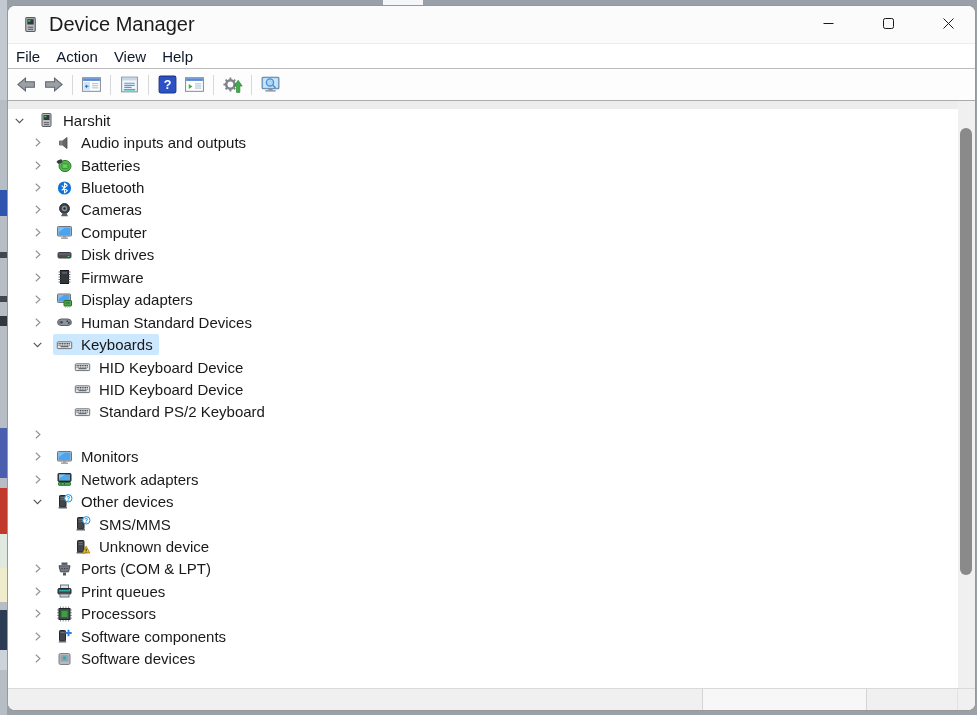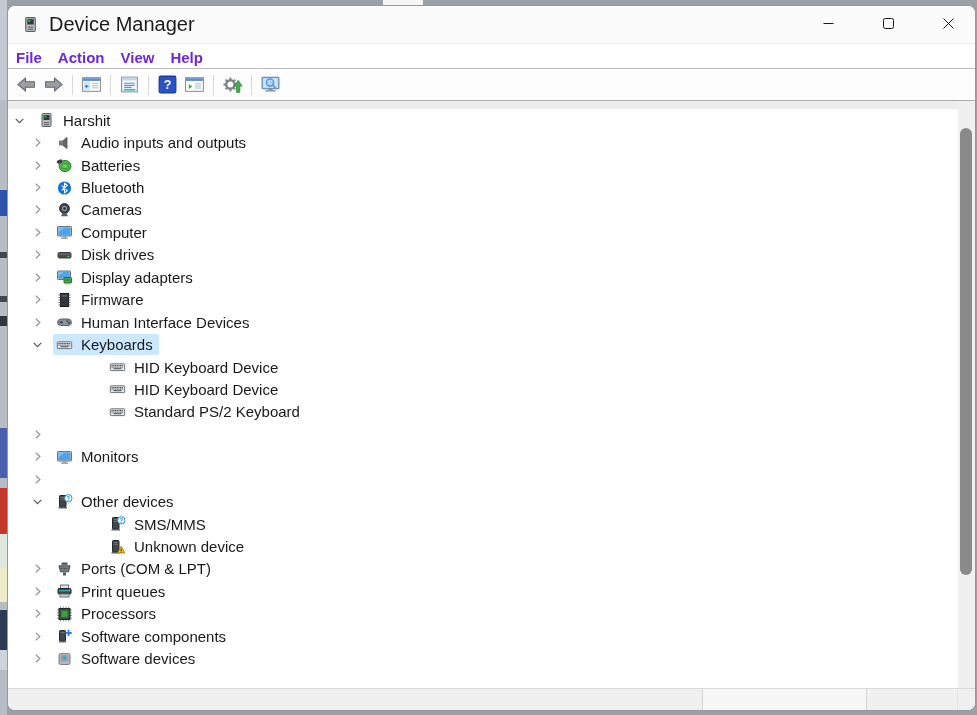--- a/index.html
+++ b/index.html
@@ -20,38 +20,38 @@
               display: flex; align-items: center; }
   .title-icon { margin-left: 14px; width: 17px; height: 17px; display: flex; }
   .title-text { margin-left: 10px; font-size: 20px; color: #1b1b1b; }
   .controls { margin-left: auto; display: flex; align-items: center; height: 100%; padding-right: 4px; }
   .ctrl { width: 46px; height: 100%; display: flex; align-items: center; justify-content: center;
           background: none; border: none; margin-left: 14px; cursor: default; }
   .ctrl svg { width: 11px; height: 11px; }
 
   
   .menubar { height: 25px; background: #fff; border-bottom: 1px solid #bdbdbd;
-             display: flex; align-items: flex-end; font-size: 15px; color: #6d28d9; font-weight: bold; }
+             display: flex; align-items: center; font-size: 15px; color: #0f172a; }
   .menu-item { padding: 2px 8px; }
 
   
   .toolbar { height: 32px; background: #fdfdfd; border-bottom: 1px solid #ababab;
              display: flex; align-items: center; padding-left: 5px; }
   .tb-btn { width: 27px; height: 26px; display: flex; align-items: center; justify-content: center;
             background: none; border: none; padding: 0; }
   .tb-btn svg { width: 21px; height: 19px; }
   .tb-sep { width: 1px; height: 20px; background: #d8d8d8; margin: 0 5px; }
   .pane-strip { height: 8px; background: #ededed; }
 
   
   .tree-pane { position: relative; background: #fff; height: 579px; overflow: hidden; }
   .tree-row { display: flex; align-items: center; height: 22.45px; font-size: 15px; color: #191919; }
   .tree-row.lvl0 { padding-left: 2px; }
   .tree-row.lvl1 { padding-left: 20px; }
-  .tree-row.lvl2 { padding-left: 50px; margin-left: 23px; }
+  .tree-row.lvl2 { padding-left: 38px; }
   .chev { width: 19px; height: 16px; display: flex; align-items: center; justify-content: center; flex: none; }
   .chev svg { width: 15px; height: 15px; }
   .row-content { display: flex; align-items: center; padding: 2px 6px 2px 3px; border-radius: 2px; margin-left: 6px; }
   .row-content.selected { background: #cce8ff; }
   .ticon { width: 17px; height: 16px; display: flex; flex: none; }
   .ticon svg { width: 17px; height: 16px; }
   .tlabel { margin-left: 8px; white-space: nowrap; }
 
   
   .vscroll { position: absolute; right: 0; top: 95px; bottom: 22px; width: 17px; background: #f0f0f0; }
@@ -330,66 +330,66 @@
       </div>
       <div class="tree-row lvl1">
         <span class="chev">
           <svg viewBox="0 0 16 16">
             <path d="M6.2 4 L10.6 8 L6.2 12" fill="none" stroke="#8f9398" stroke-width="1.2"></path>
           </svg>
         </span>
         <span class="row-content">
           <span class="ticon">
             <svg viewBox="0 0 16 16">
+              <rect x="4" y="1.5" width="8" height="13" fill="#33373c" stroke="#17191c"></rect>
+              <path d="M4 3 h-2 M4 5.5 h-2 M4 8 h-2 M4 10.5 h-2 M4 13 h-2 M12 3 h2 M12 5.5 h2 M12 8 h2 M12 10.5 h2 M12 13 h2" stroke="#6a6f75" stroke-width="1"></path>
+              <rect x="5.5" y="2.8" width="5" height="2" fill="#585d63"></rect>
+            </svg>
+          </span>
+          <span class="tlabel">Firmware</span>
+        </span>
+      </div>
+      <div class="tree-row lvl1">
+        <span class="chev">
+          <svg viewBox="0 0 16 16">
+            <path d="M6.2 4 L10.6 8 L6.2 12" fill="none" stroke="#8f9398" stroke-width="1.2"></path>
+          </svg>
+        </span>
+        <span class="row-content">
+          <span class="ticon">
+            <svg viewBox="0 0 16 16">
               <rect x="1" y="2" width="13" height="8.5" rx="0.8" fill="#b9bfc5" stroke="#6f747a"></rect>
               <rect x="2" y="3" width="11" height="6.5" fill="#4da3ec"></rect>
               <path d="M2 3 L7.5 3 L2 7 Z" fill="#7fc0f4"></path>
               <rect x="7.5" y="8.5" width="7.5" height="5.5" rx="0.6" fill="#4caf50" stroke="#2c6b2f"></rect>
               <path d="M9 10.3 h4.5 M9 11.8 h4.5" stroke="#2c6b2f" stroke-width="0.7"></path>
               <path d="M8.8 14 v1.6 M10.8 14 v1.6 M12.8 14 v1.6" stroke="#caa84a" stroke-width="0.9"></path>
             </svg>
           </span>
           <span class="tlabel">Display adapters</span>
         </span>
       </div>
       <div class="tree-row lvl1">
         <span class="chev">
           <svg viewBox="0 0 16 16">
             <path d="M6.2 4 L10.6 8 L6.2 12" fill="none" stroke="#8f9398" stroke-width="1.2"></path>
           </svg>
         </span>
         <span class="row-content">
           <span class="ticon">
             <svg viewBox="0 0 16 16">
-              <rect x="4" y="1.5" width="8" height="13" fill="#33373c" stroke="#17191c"></rect>
-              <path d="M4 3 h-2 M4 5.5 h-2 M4 8 h-2 M4 10.5 h-2 M4 13 h-2 M12 3 h2 M12 5.5 h2 M12 8 h2 M12 10.5 h2 M12 13 h2" stroke="#6a6f75" stroke-width="1"></path>
-              <rect x="5.5" y="2.8" width="5" height="2" fill="#585d63"></rect>
-            </svg>
-          </span>
-          <span class="tlabel">Firmware</span>
-        </span>
-      </div>
-      <div class="tree-row lvl1">
-        <span class="chev">
-          <svg viewBox="0 0 16 16">
-            <path d="M6.2 4 L10.6 8 L6.2 12" fill="none" stroke="#8f9398" stroke-width="1.2"></path>
-          </svg>
-        </span>
-        <span class="row-content">
-          <span class="ticon">
-            <svg viewBox="0 0 16 16">
               <rect x="1.5" y="5" width="13" height="6.5" rx="3" fill="#8d939a" stroke="#5c6168"></rect>
               <rect x="0.8" y="6.2" width="2.8" height="4.4" rx="1.2" fill="#767c83"></rect>
               <rect x="12.4" y="6.2" width="2.8" height="4.4" rx="1.2" fill="#767c83"></rect>
               <circle cx="5" cy="8.2" r="1.2" fill="#3c4046"></circle>
               <circle cx="10.8" cy="7.2" r="0.9" fill="#3c4046"></circle>
               <circle cx="12.3" cy="9" r="0.9" fill="#3c4046"></circle>
             </svg>
           </span>
-          <span class="tlabel">Human Interface Devices</span>
+          <span class="tlabel">Human Standard Devices</span>
         </span>
       </div>
       <div class="tree-row lvl1">
         <span class="chev">
           <svg viewBox="0 0 16 16">
             <path d="M4 6.2 L8 10.4 L12 6.2" fill="none" stroke="#4f5357" stroke-width="1.2"></path>
           </svg>
         </span>
         <span class="row-content selected">
           <span class="ticon">
@@ -526,20 +526,33 @@
           </span>
           <span class="tlabel">Monitors</span>
         </span>
       </div>
       <div class="tree-row lvl1">
         <span class="chev">
           <svg viewBox="0 0 16 16">
             <path d="M6.2 4 L10.6 8 L6.2 12" fill="none" stroke="#8f9398" stroke-width="1.2"></path>
           </svg>
         </span>
+        <span class="row-content">
+          <span class="ticon">
+            <svg viewBox="0 0 16 16">
+              <rect x="1.5" y="2.5" width="13" height="8" rx="0.8" fill="#3f454b" stroke="#24282c"></rect>
+              <rect x="2.5" y="3.5" width="11" height="6" fill="#52a7e8"></rect>
+              <path d="M2.5 3.5 L9 3.5 L2.5 7.5 Z" fill="#83c3f2"></path>
+              <rect x="2" y="11.5" width="12" height="2.8" rx="0.6" fill="#4caf50" stroke="#2c6b2f"></rect>
+              <circle cx="4.5" cy="12.9" r="0.6" fill="#1d4a1f"></circle>
+              <circle cx="8" cy="12.9" r="0.6" fill="#1d4a1f"></circle>
+            </svg>
+          </span>
+          <span class="tlabel">Network adapters</span>
+        </span>
       </div>
       <div class="tree-row lvl1">
         <span class="chev">
           <svg viewBox="0 0 16 16">
             <path d="M4 6.2 L8 10.4 L12 6.2" fill="none" stroke="#4f5357" stroke-width="1.2"></path>
           </svg>
         </span>
         <span class="row-content">
           <span class="ticon">
             <svg viewBox="0 0 16 16">

